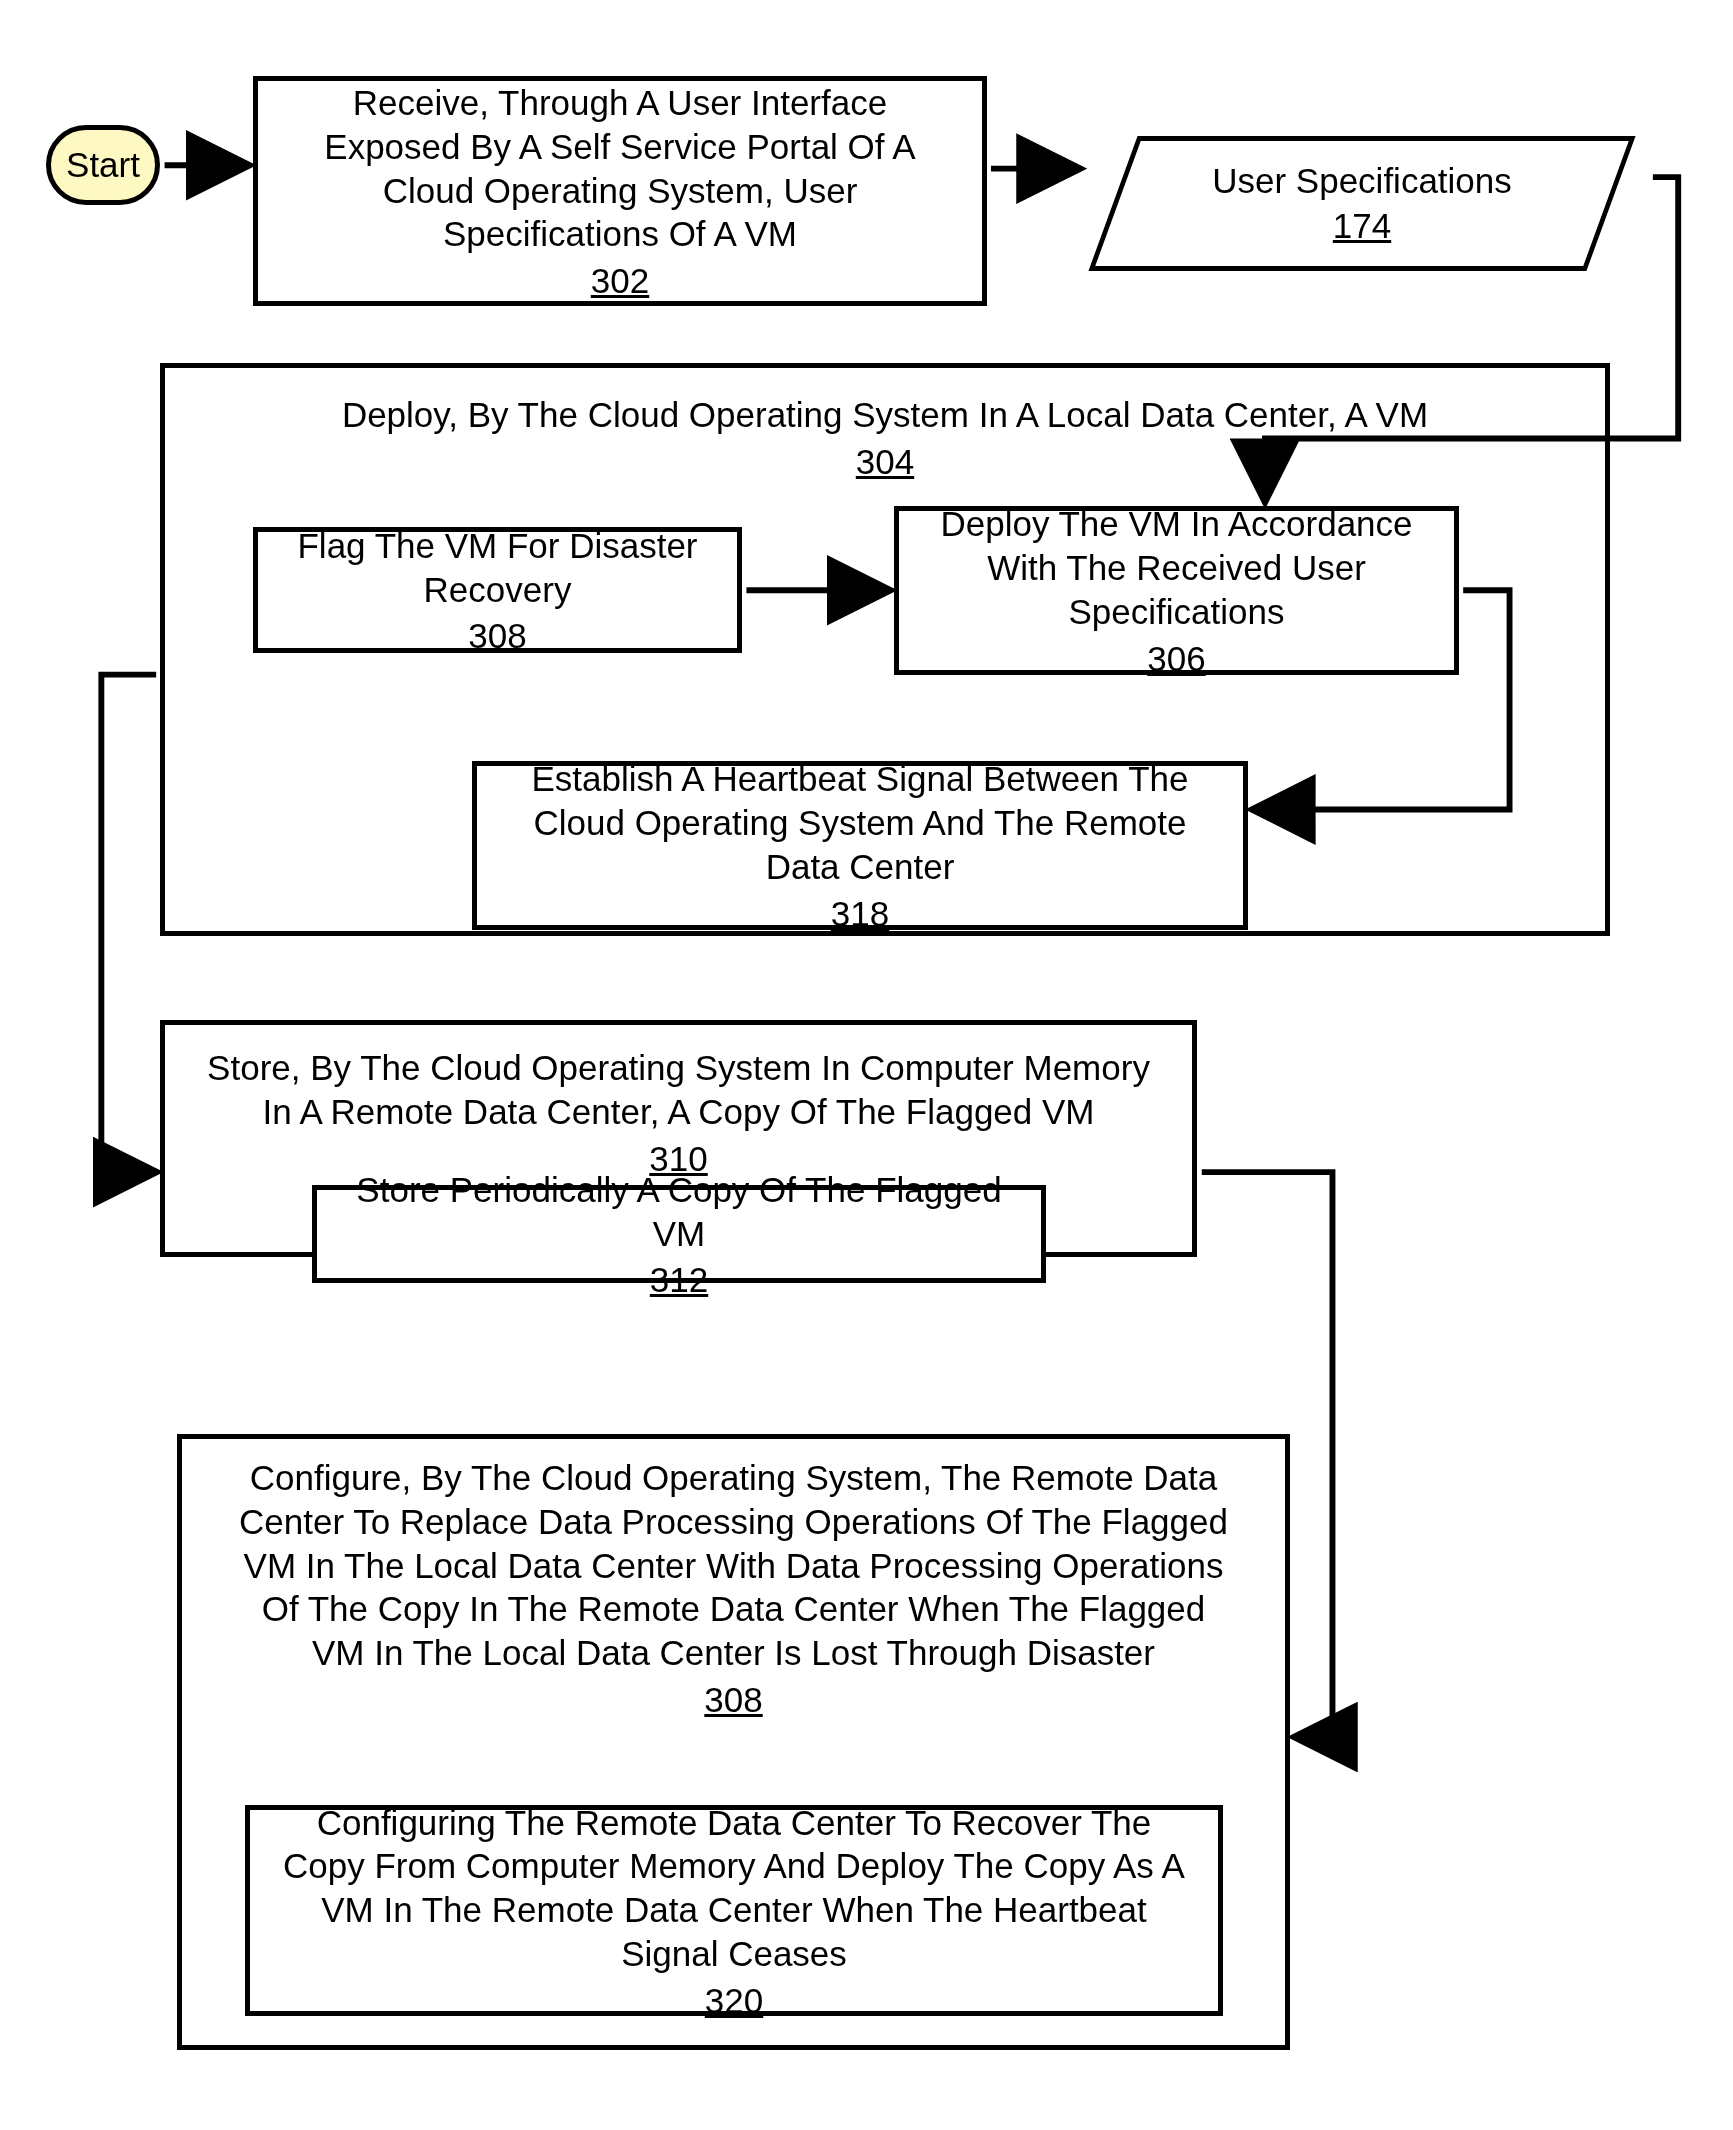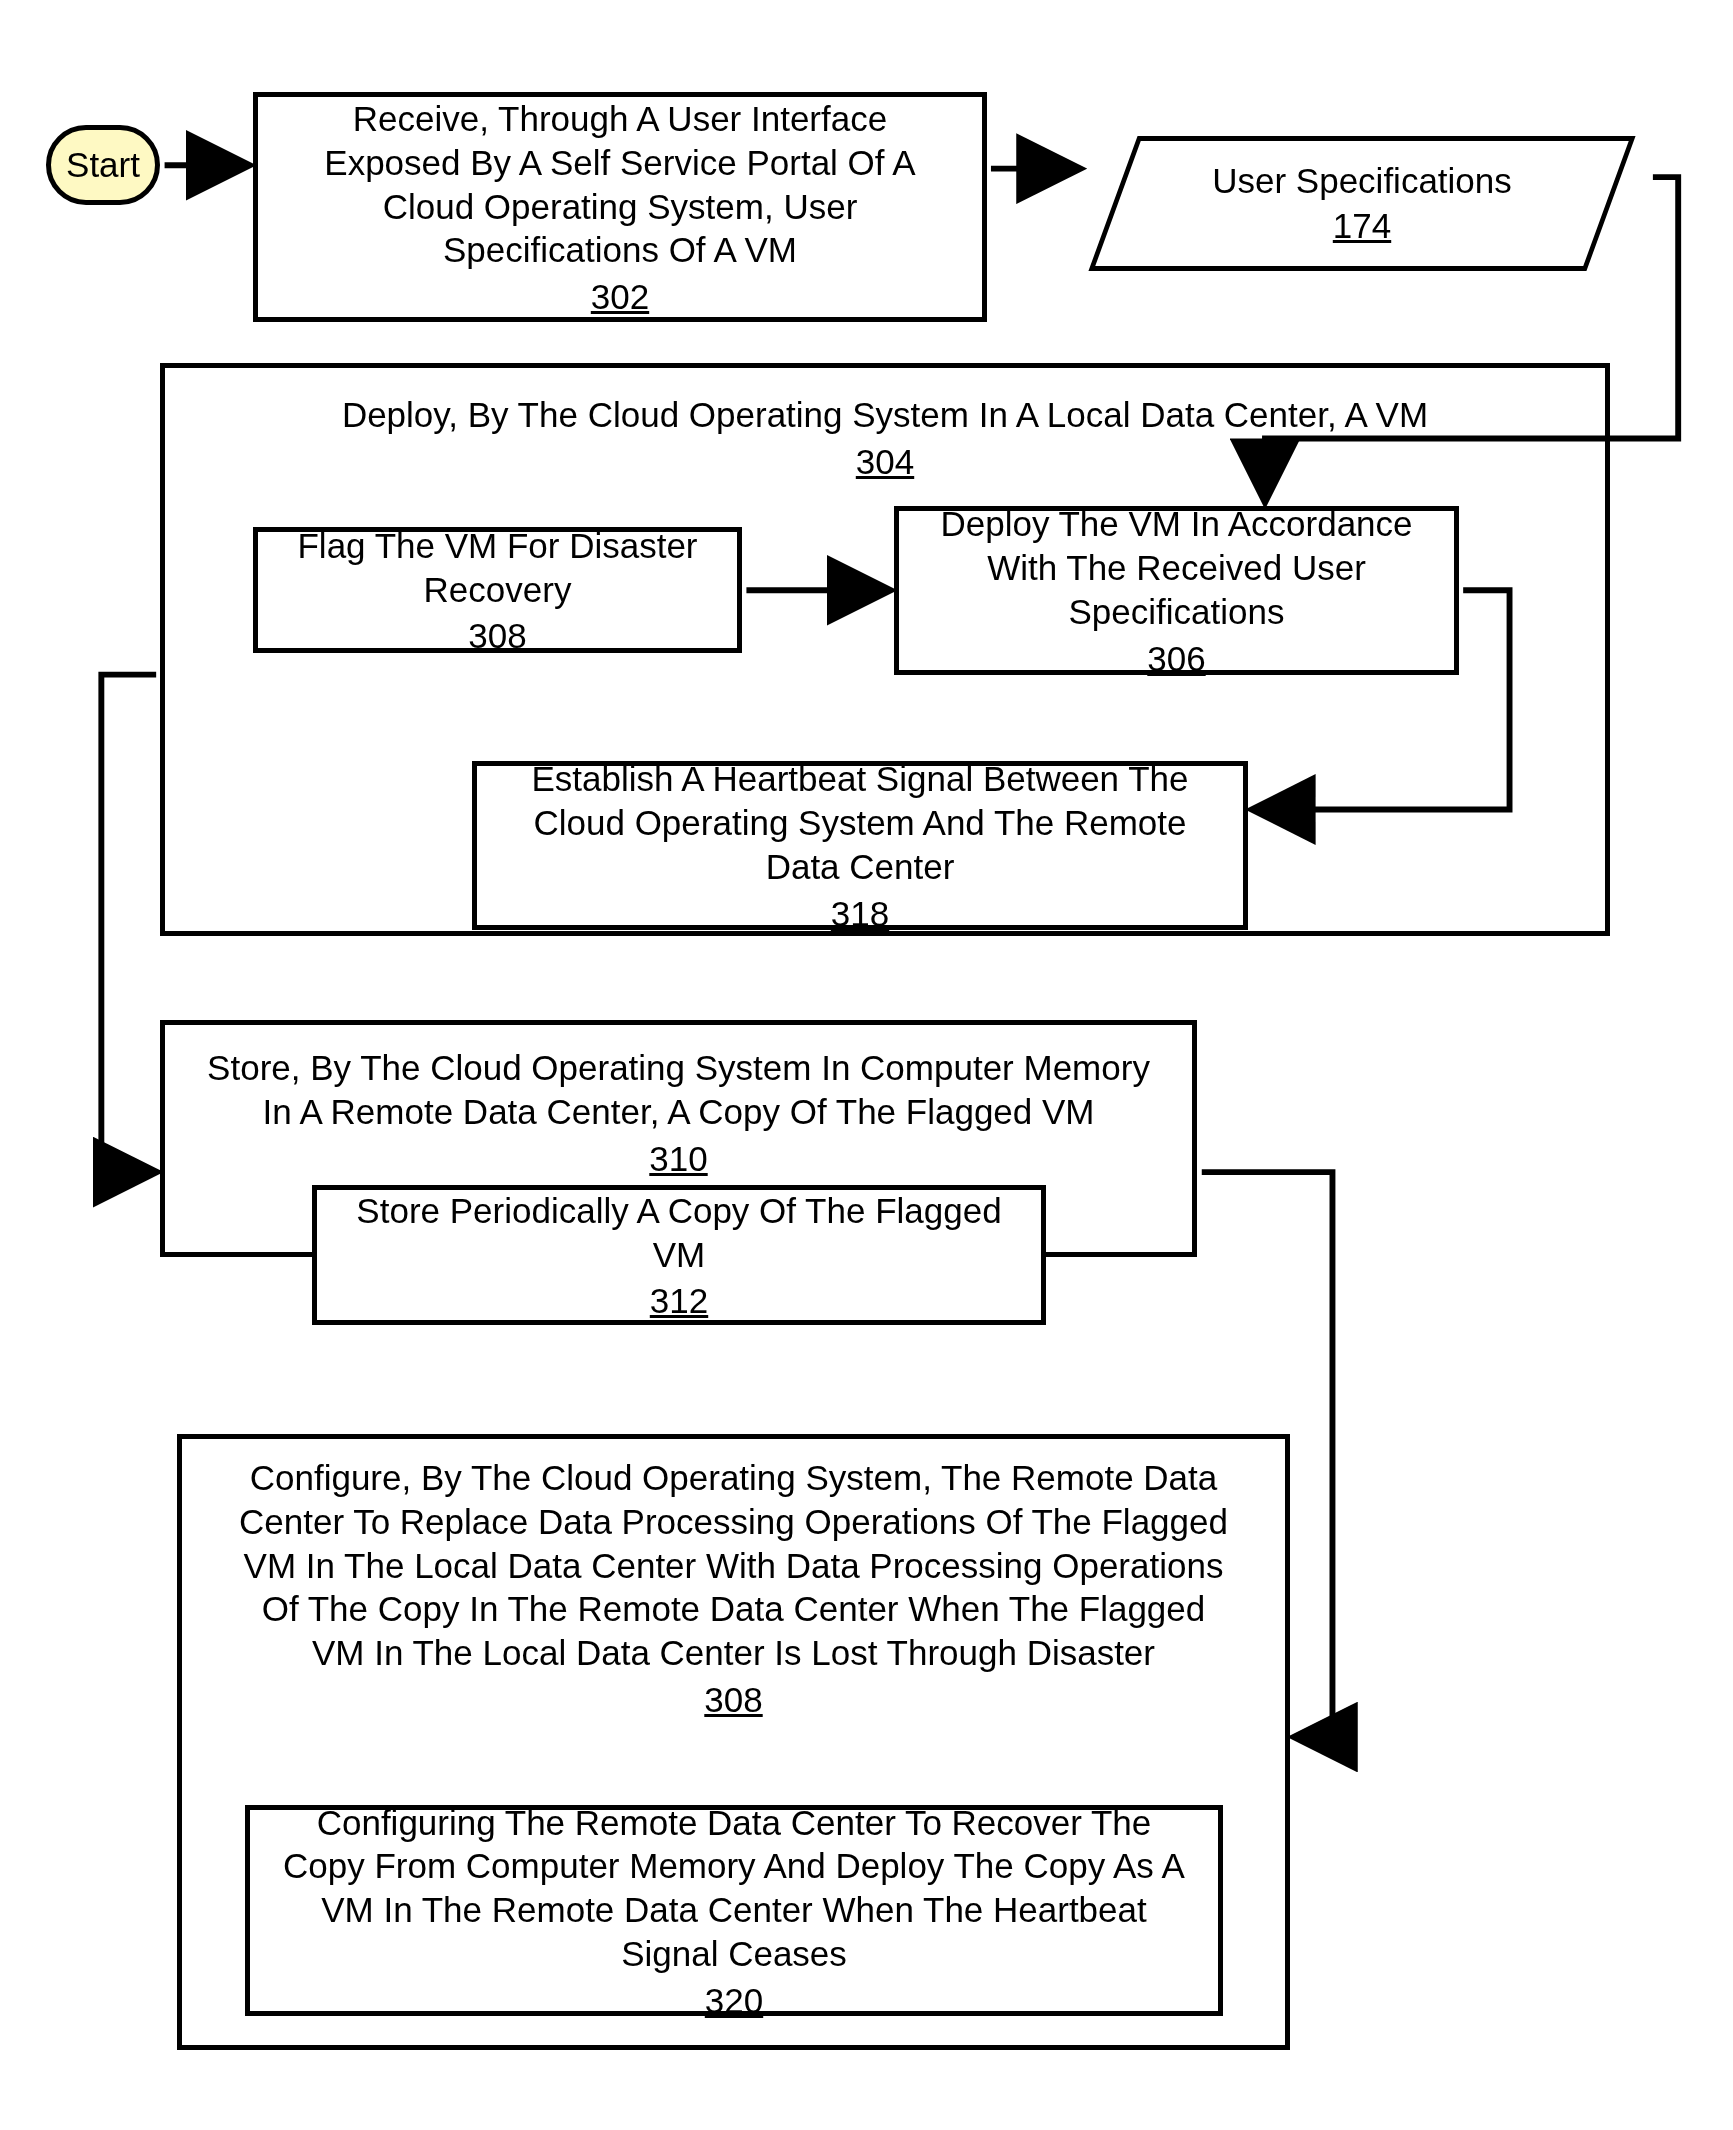--- a/index.html
+++ b/index.html
@@ -71,21 +71,21 @@
     text-align: center;
   }
 </style>
 </head>
 <body>
 
 <div class="pill" style="left:46px; top:125px; width:114px; height:80px;">
   <span>Start</span>
 </div>
 
-<div class="box" style="left:253px; top:76px; width:734px; height:230px;margin-top:16px;">
+<div class="box" style="left:253px; top:76px; width:734px; height:230px;">
   <div class="text">Receive, Through A User Interface Exposed By A Self Service Portal Of A Cloud Operating System, User Specifications Of A VM</div>
   <div class="ref">302</div>
 </div>
 
 <div class="parallelogram" style="left:1113px; top:110px; width:498px; height:135px;margin-top:26px;">
   <div class="shape"></div>
   <div class="content">
     <div>User Specifications</div>
     <div class="ref">174</div>
   </div>
@@ -109,21 +109,21 @@
 <div class="box" style="left:472px; top:725px; width:776px; height:169px;margin-top:36px;">
   <div class="text">Establish A Heartbeat Signal Between The Cloud Operating System And The Remote Data Center</div>
   <div class="ref">318</div>
 </div>
 
 <div class="box" style="left:160px; top:1020px; width:1037px; height:237px; justify-content:flex-start; padding-top:21px;">
   <div class="text">Store, By The Cloud Operating System In Computer Memory In A Remote Data Center, A Copy Of The Flagged VM</div>
   <div class="ref">310</div>
 </div>
 
-<div class="box" style="left:312px; top:1185px; width:734px; height:140px;">
+<div class="box" style="left:312px; top:1185px; width:734px; height:98px;">
   <div class="text">Store Periodically A Copy Of The Flagged VM</div>
   <div class="ref">312</div>
 </div>
 
 <div class="box" style="left:177px; top:1434px; width:1113px; height:616px; justify-content:flex-start; ">
   <div class="text" style="max-width:995px;">Configure, By The Cloud Operating System, The Remote Data Center To Replace Data Processing Operations Of The Flagged VM In The Local Data Center With Data Processing Operations Of The Copy In The Remote Data Center When The Flagged VM In The Local Data Center Is Lost Through Disaster</div>
   <div class="ref">308</div>
 </div>
 
 <div class="box" style="left:245px; top:1805px; width:978px; height:211px;">

